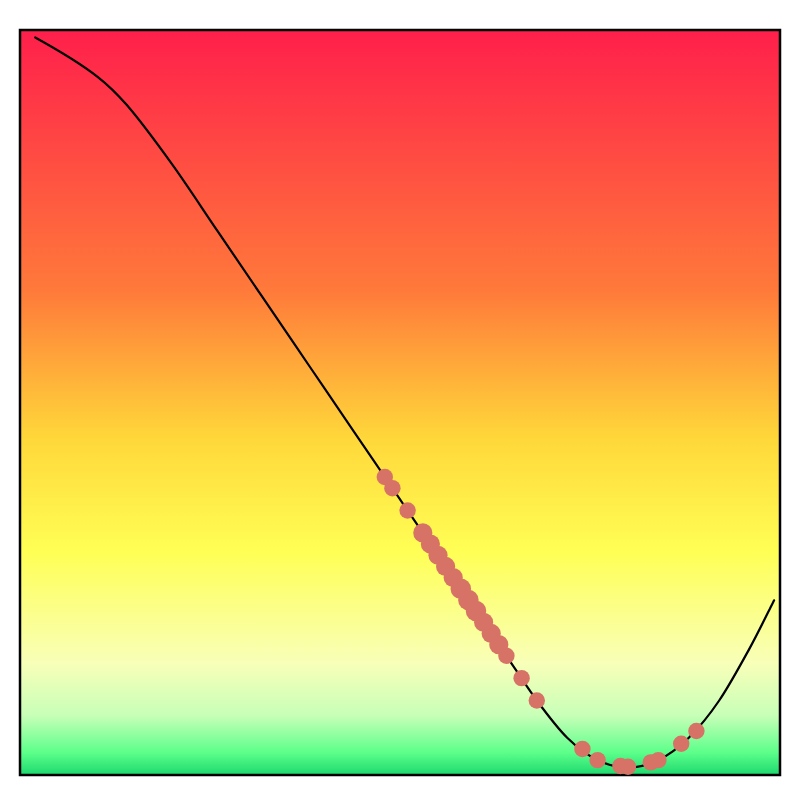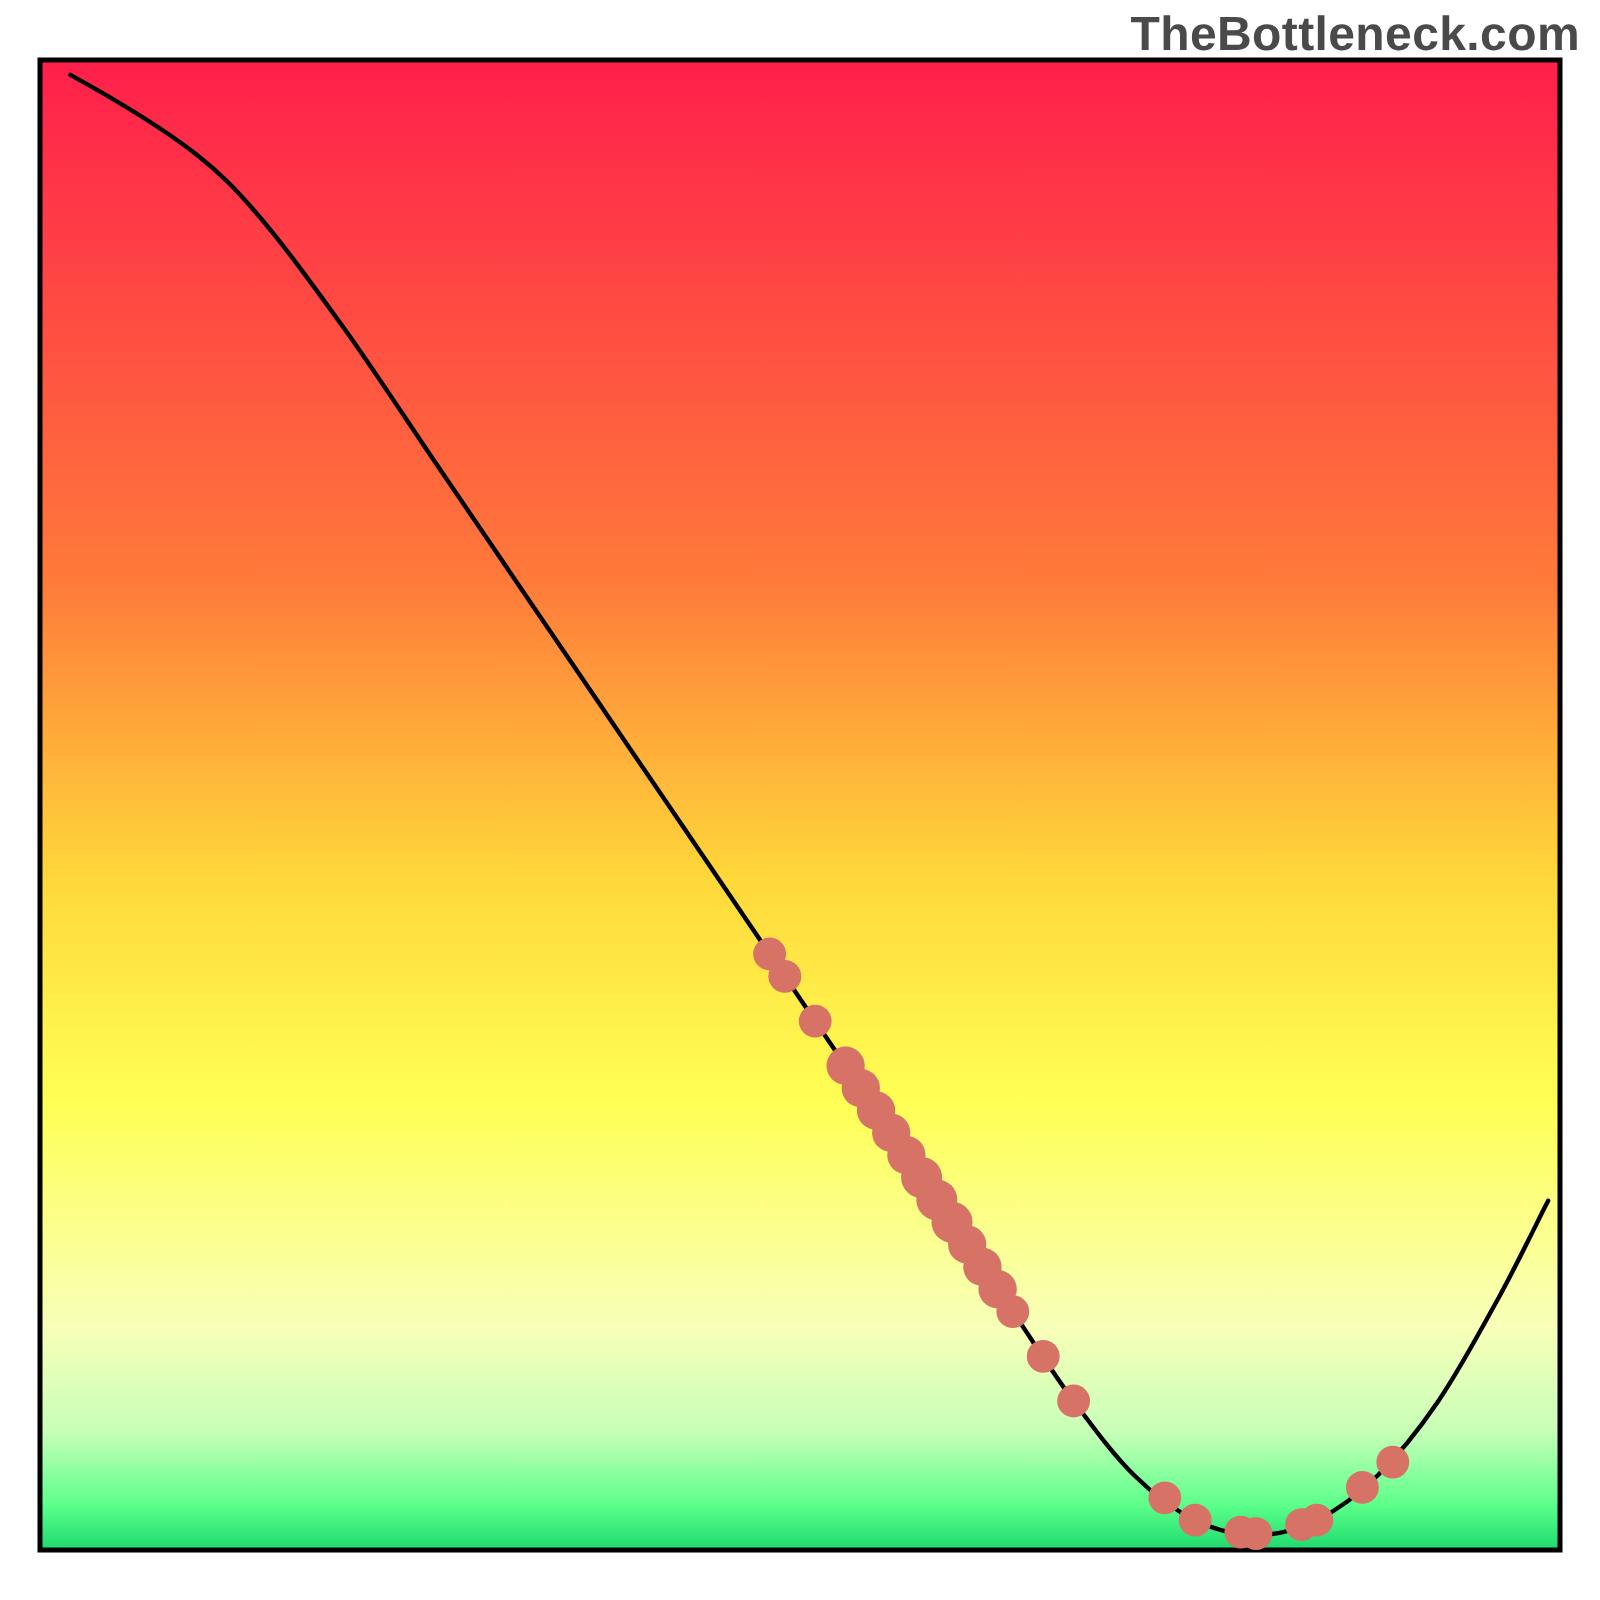--- a/index.html
+++ b/index.html
@@ -30,21 +30,20 @@
   svg {
     position: absolute;
     top: 0;
     left: 0;
   }
 </style>
 </head>
 <body>
 
 <div class="stage">
-  <div class="watermark">TheBottleneck.com</div>
   <svg width="800" height="800" viewBox="0 0 800 800">
     <defs>
       <linearGradient id="bgGrad" x1="0" y1="0" x2="0" y2="1">
           <stop offset="0%" stop-color="#ff1f4b"></stop>
           <stop offset="35%" stop-color="#ff7a3a"></stop>
           <stop offset="55.00000000000001%" stop-color="#ffd83a"></stop>
           <stop offset="70%" stop-color="#ffff55"></stop>
           <stop offset="85%" stop-color="#f8ffb8"></stop>
           <stop offset="92%" stop-color="#c8ffb8"></stop>
           <stop offset="97%" stop-color="#5cff8a"></stop>

